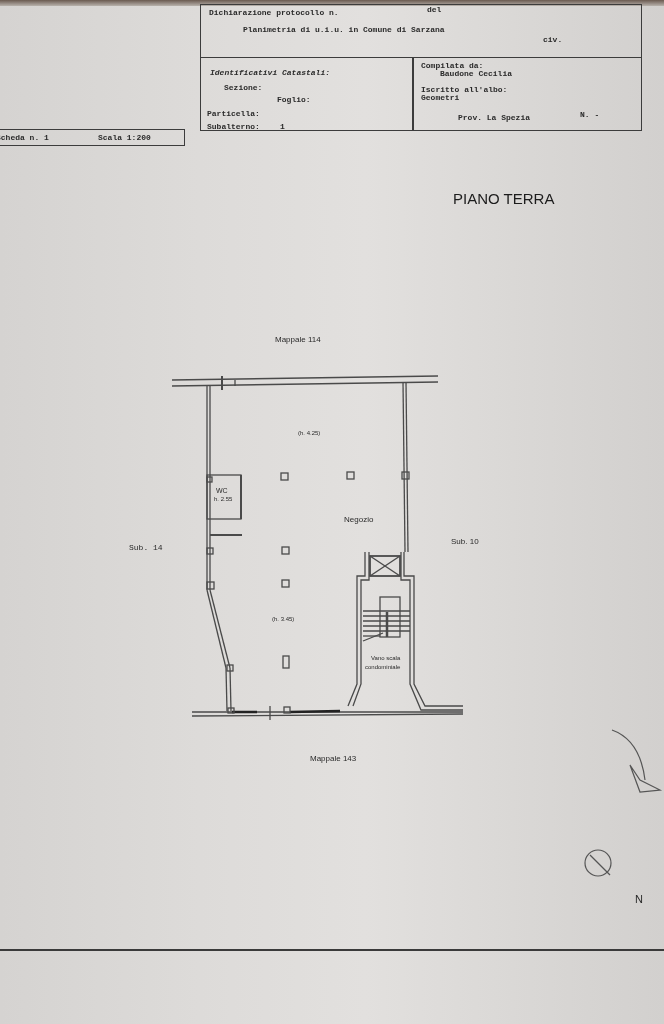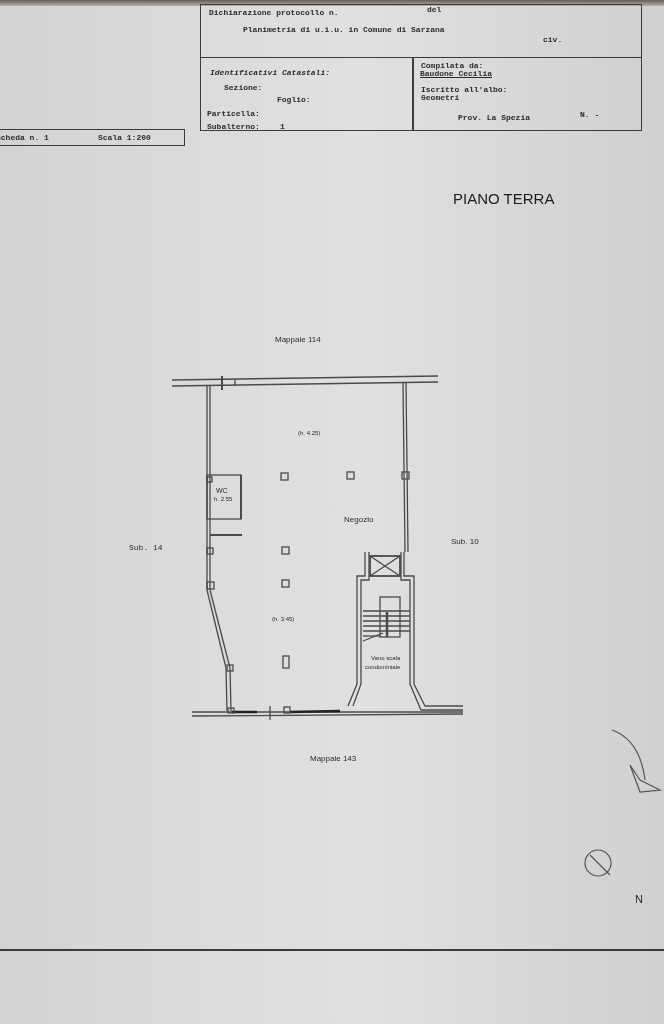--- a/index.html
+++ b/index.html
@@ -51,21 +51,21 @@
   <div class="t mono" style="left:543px; top:35px;">civ.</div>
 
   <div class="t mono" style="left:210px; top:68px;font-style:italic;">Identificativi Catastali:</div>
   <div class="t mono" style="left:224px; top:83px;">Sezione:</div>
   <div class="t mono" style="left:236px; top:95px;margin-left:41px;">Foglio:</div>
   <div class="t mono" style="left:207px; top:109px;">Particella:</div>
   <div class="t mono" style="left:207px; top:122px;">Subalterno:</div>
   <div class="t mono" style="left:280px; top:122px;">1</div>
 
   <div class="t mono" style="left:421px; top:61px;">Compilata da:</div>
-  <div class="t mono" style="left:420px; top:69px;text-decoration:underline;">Baudone Cecilia</div>
+  <div class="t mono" style="left:440px; top:69px;">Baudone Cecilia</div>
   <div class="t mono" style="left:421px; top:85px;">Iscritto all'albo:</div>
   <div class="t mono" style="left:421px; top:93px;">Geometri</div>
   <div class="t mono" style="left:424px; top:113px;padding-left:34px;">Prov. La Spezia</div>
   <div class="t mono" style="left:580px; top:110px;">N. -</div>
 
   <div class="pianoterra">PIANO TERRA</div>
 
   <div class="lbl" style="left:275px; top:335px;">Mappale 114</div>
   <div class="lbl" style="left:310px; top:754px;">Mappale 143</div>
   <div class="lbl" style="left:129px; top:543px;font-family:Liberation Mono, monospace;">Sub. 14</div>

